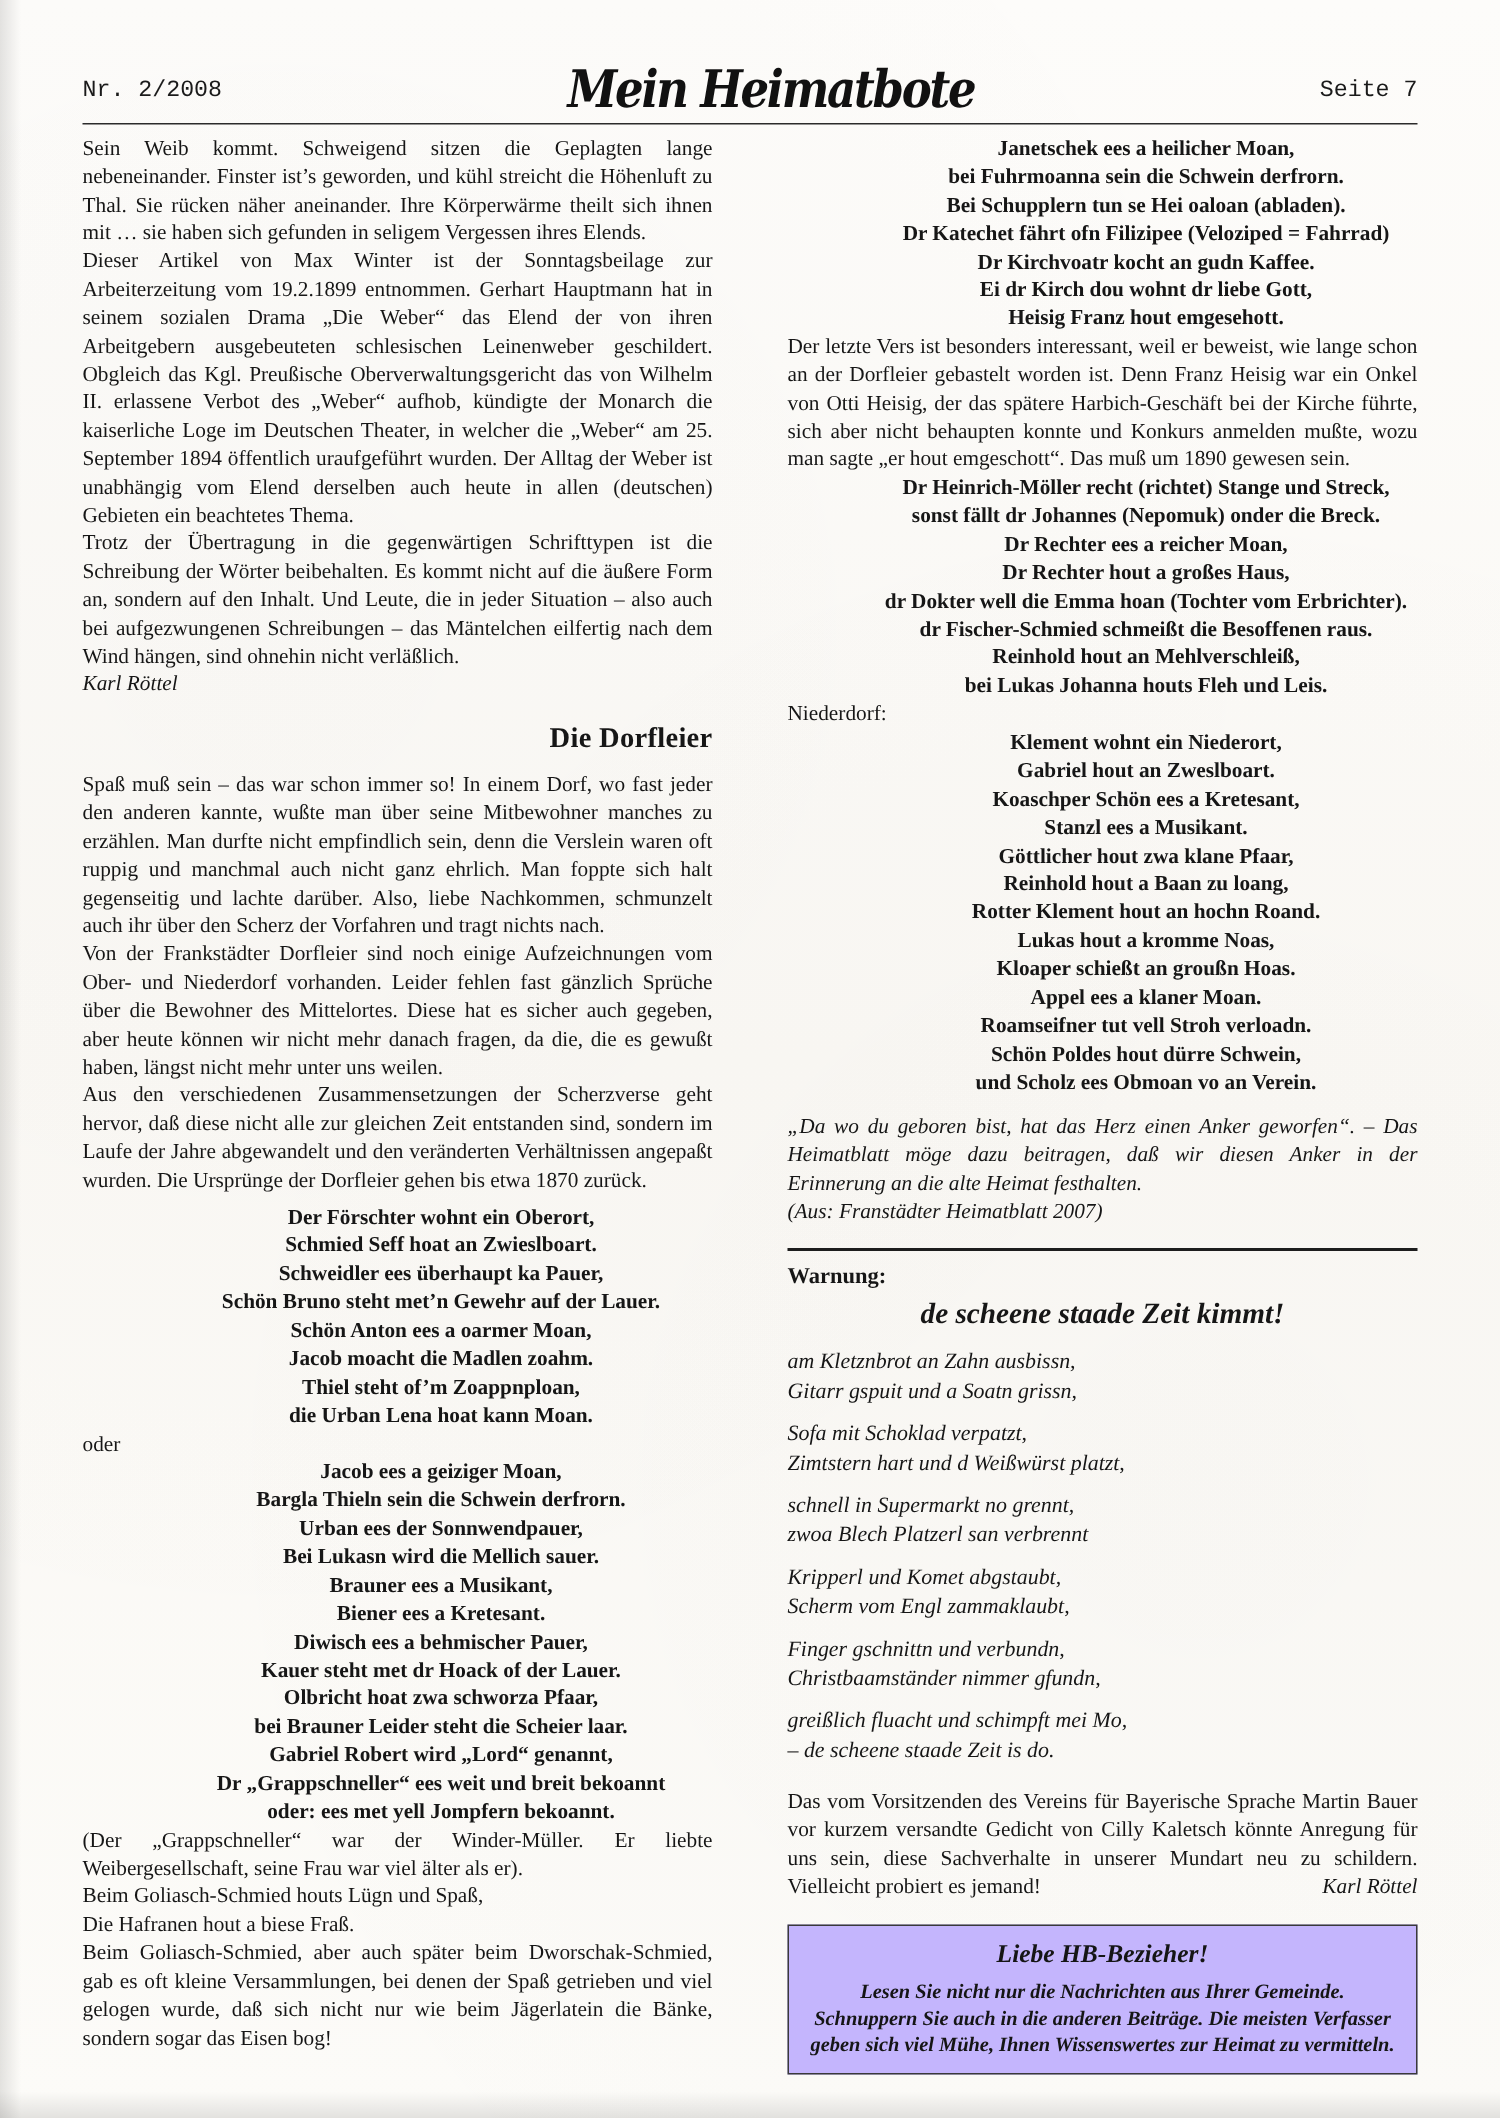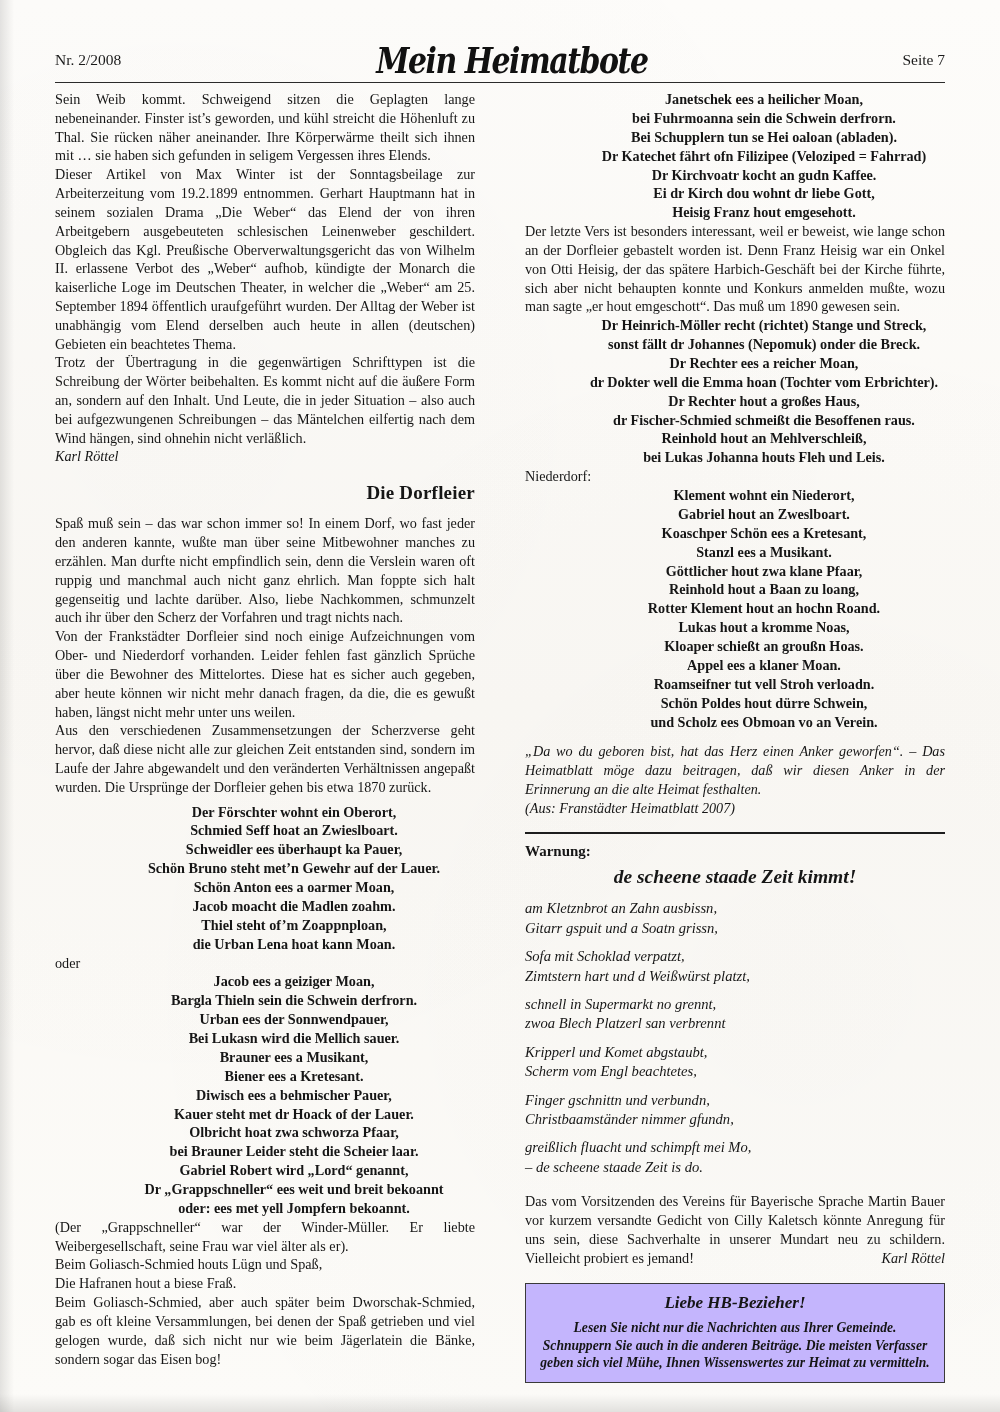--- a/index.html
+++ b/index.html
@@ -37,21 +37,21 @@
     left: 55px;
     top: 40px;
     width: 890px;
     height: 40px;
     display: flex;
     align-items: center;
     justify-content: space-between;
   }
   .masthead .issue, .masthead .pageno {
     font-size: 15.5px;
-    font-family: Liberation Serif, serif;
+    font-family: Liberation Mono, monospace;
     color: #1a1a1a;
     white-space: nowrap;
     text-align: center;
   }
   .masthead .logo {
     font-family: "DejaVu Serif", serif;
     font-size: 30px;
     font-weight: bold;
     font-style: italic;
     letter-spacing: -1.5px;
@@ -247,22 +247,22 @@
         <p>Dr Katechet fährt ofn Filizipee (Veloziped = Fahrrad)</p>
         <p>Dr Kirchvoatr kocht an gudn Kaffee.</p>
         <p>Ei dr Kirch dou wohnt dr liebe Gott,</p>
         <p>Heisig Franz hout emgesehott.</p>
       </div>
       <p class="body">Der letzte Vers ist besonders interessant, weil er beweist, wie lange schon an der Dorfleier gebastelt worden ist. Denn Franz Heisig war ein Onkel von Otti Heisig, der das spätere Harbich-Geschäft bei der Kirche führte, sich aber nicht behaupten konnte und Konkurs anmelden mußte, wozu man sagte „er hout emgeschott“. Das muß um 1890 gewesen sein.</p>
       <div class="verse">
         <p>Dr Heinrich-Möller recht (richtet) Stange und Streck,</p>
         <p>sonst fällt dr Johannes (Nepomuk) onder die Breck.</p>
         <p>Dr Rechter ees a reicher Moan,</p>
+        <p>Dr Rechter hout a großes Haus,</p>
         <p>dr Dokter well die Emma hoan (Tochter vom Erbrichter).</p>
-        <p>Dr Rechter hout a großes Haus,</p>
         <p>dr Fischer-Schmied schmeißt die Besoffenen raus.</p>
         <p>Reinhold hout an Mehlverschleiß,</p>
         <p>bei Lukas Johanna houts Fleh und Leis.</p>
       </div>
       <p class="body label-left">Niederdorf:</p>
       <div class="verse">
         <p>Klement wohnt ein Niederort,</p>
         <p>Gabriel hout an Zweslboart.</p>
         <p>Koaschper Schön ees a Kretesant,</p>
         <p>Stanzl ees a Musikant.</p>
@@ -293,21 +293,21 @@
         <div class="poem-stanza">
           <p>Sofa mit Schoklad verpatzt,</p>
           <p>Zimtstern hart und d Weißwürst platzt,</p>
         </div>
         <div class="poem-stanza">
           <p>schnell in Supermarkt no grennt,</p>
           <p>zwoa Blech Platzerl san verbrennt</p>
         </div>
         <div class="poem-stanza">
           <p>Kripperl und Komet abgstaubt,</p>
-          <p>Scherm vom Engl beachtetes,</p>
+          <p>Scherm vom Engl zammaklaubt,</p>
         </div>
         <div class="poem-stanza">
           <p>Finger gschnittn und verbundn,</p>
           <p>Christbaamständer nimmer gfundn,</p>
         </div>
         <div class="poem-stanza">
           <p>greißlich fluacht und schimpft mei Mo,</p>
           <p>– de scheene staade Zeit is do.</p>
         </div>
       </div>

